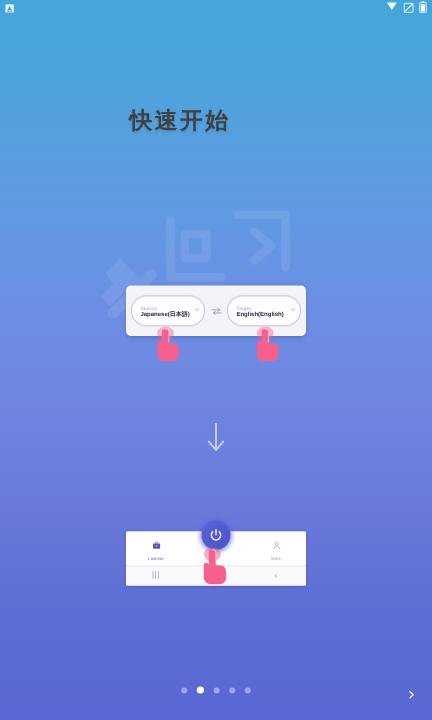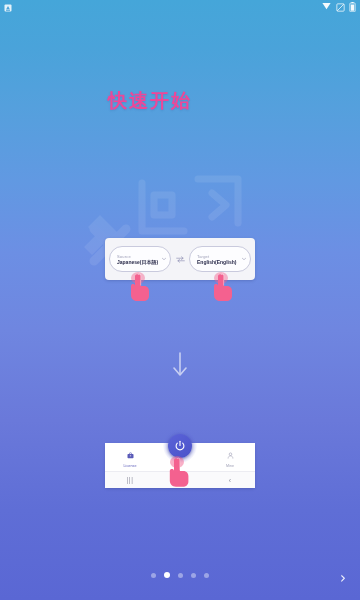--- a/index.html
+++ b/index.html
@@ -43,21 +43,21 @@
     opacity: .085;
     z-index: 1;
     pointer-events: none;
   }
 
   
   .title {
     position: absolute;
     top: 88px; left: 0; width: 300px;
     text-align: center;
-    color: #ec4899;
+    color: #404040;
     font-size: 19px;
     font-weight: bold;
     letter-spacing: 2px;
     z-index: 5;
     text-shadow: 0 1px 2px rgba(40,80,140,.18);
   }
 
   
   .card-langs {
     position: absolute;

